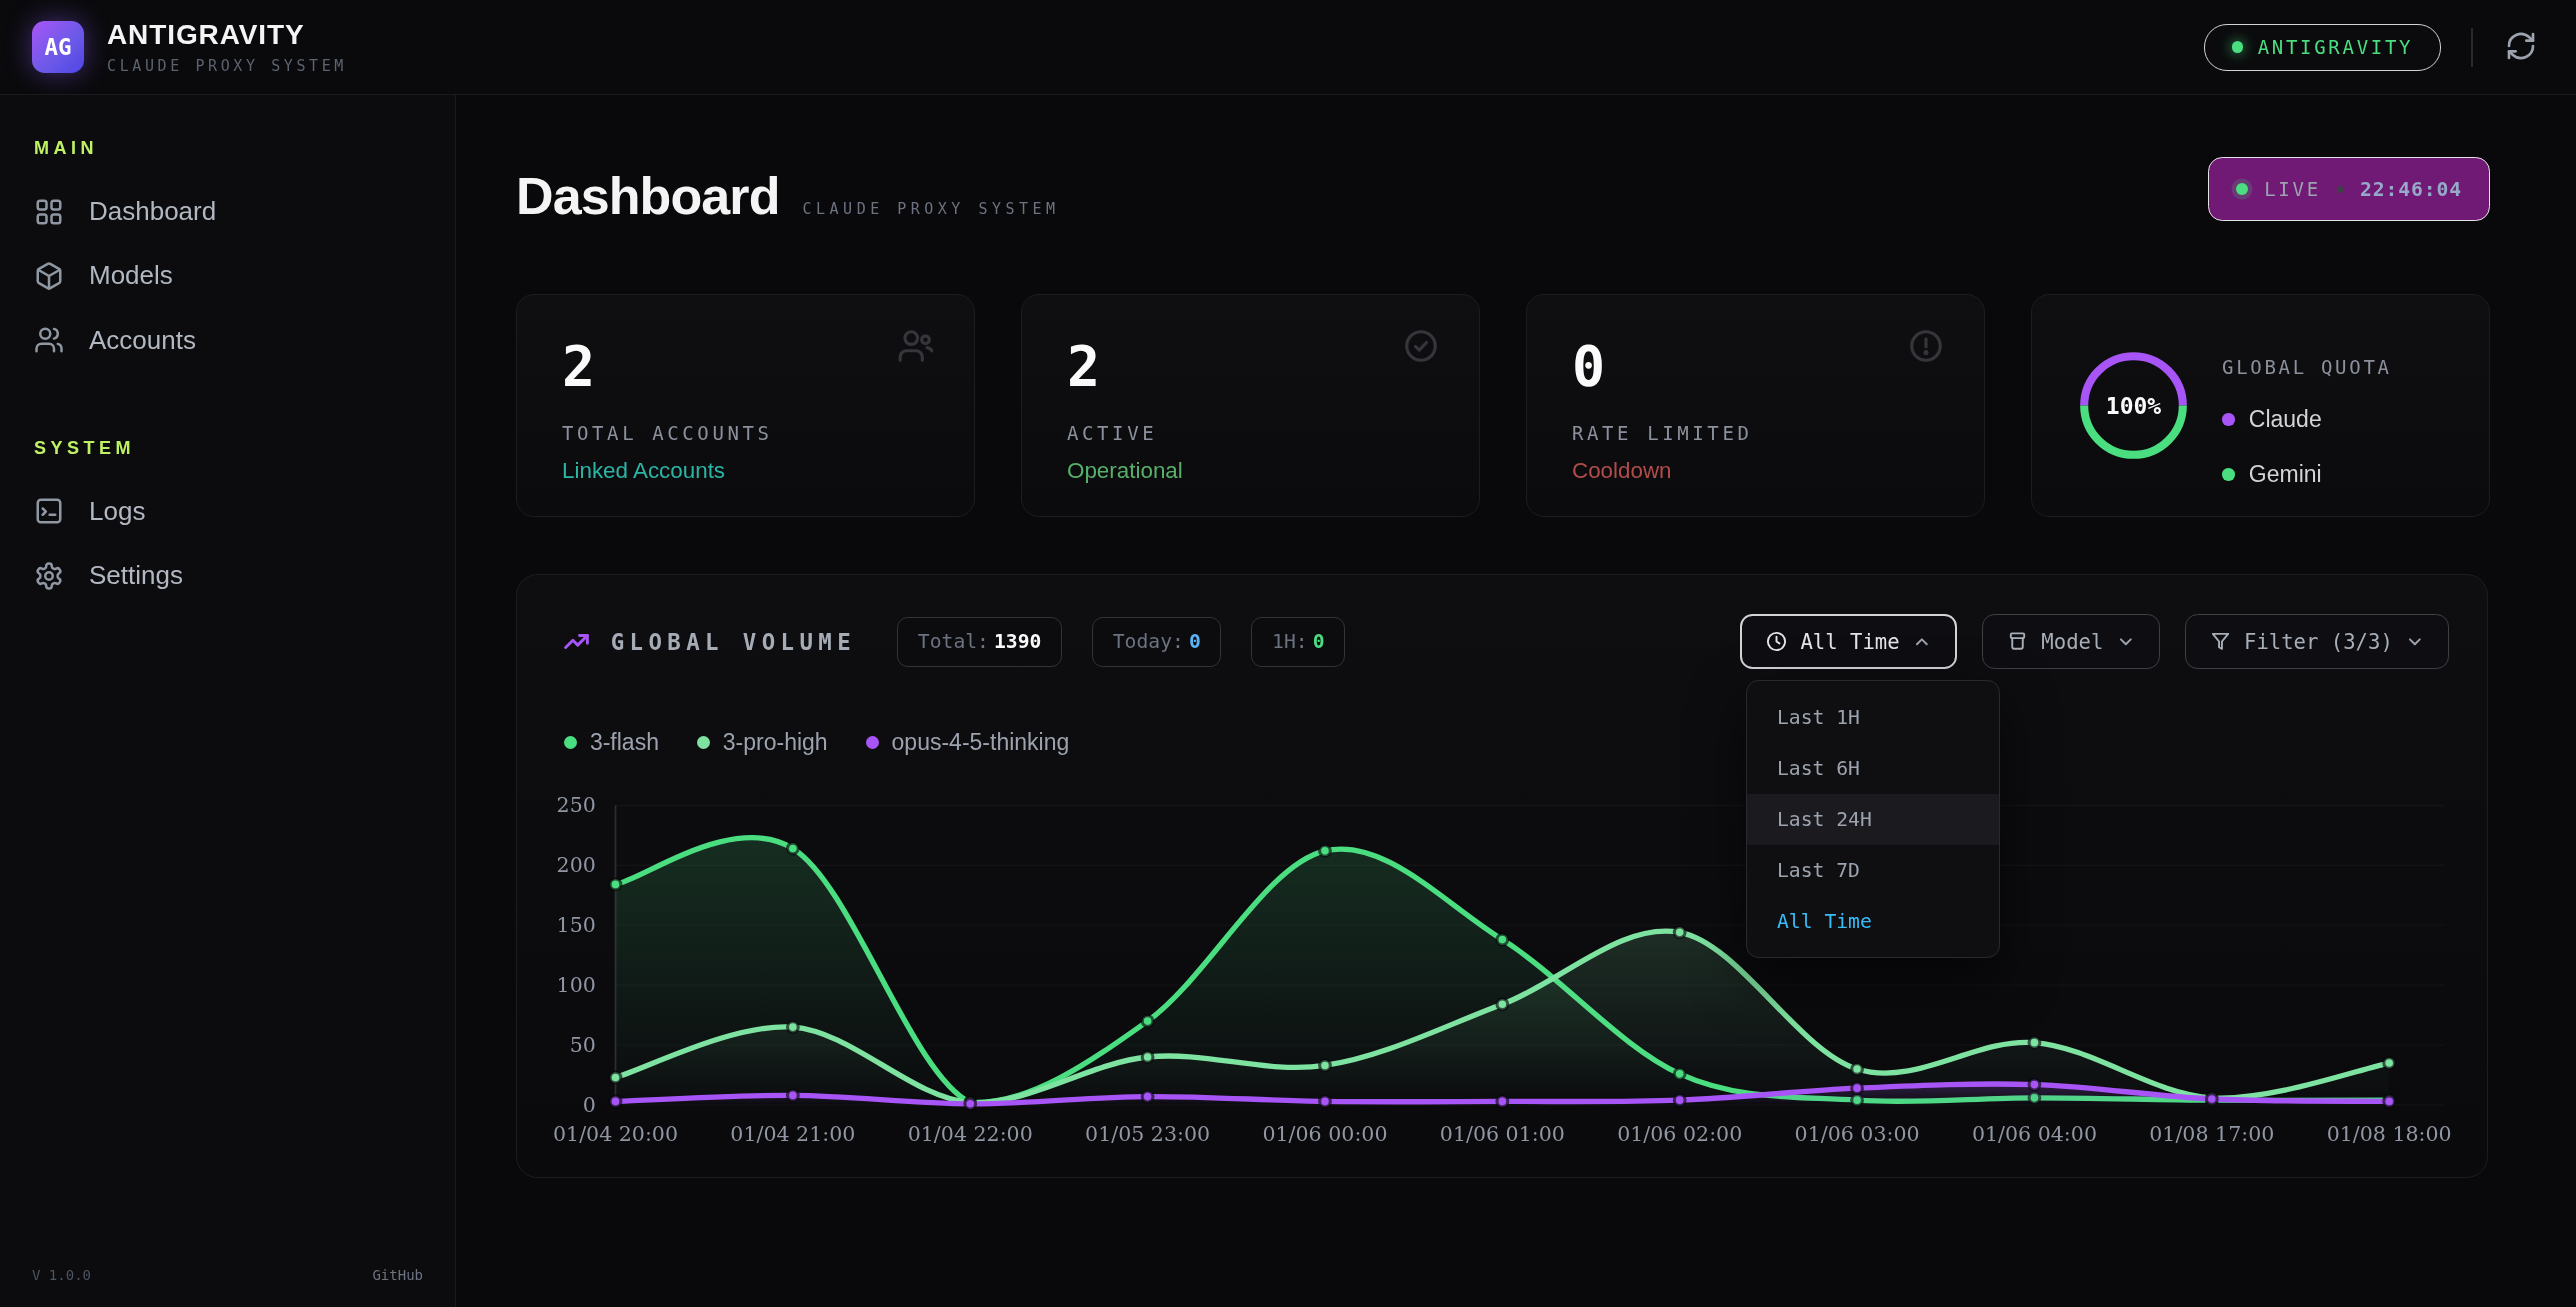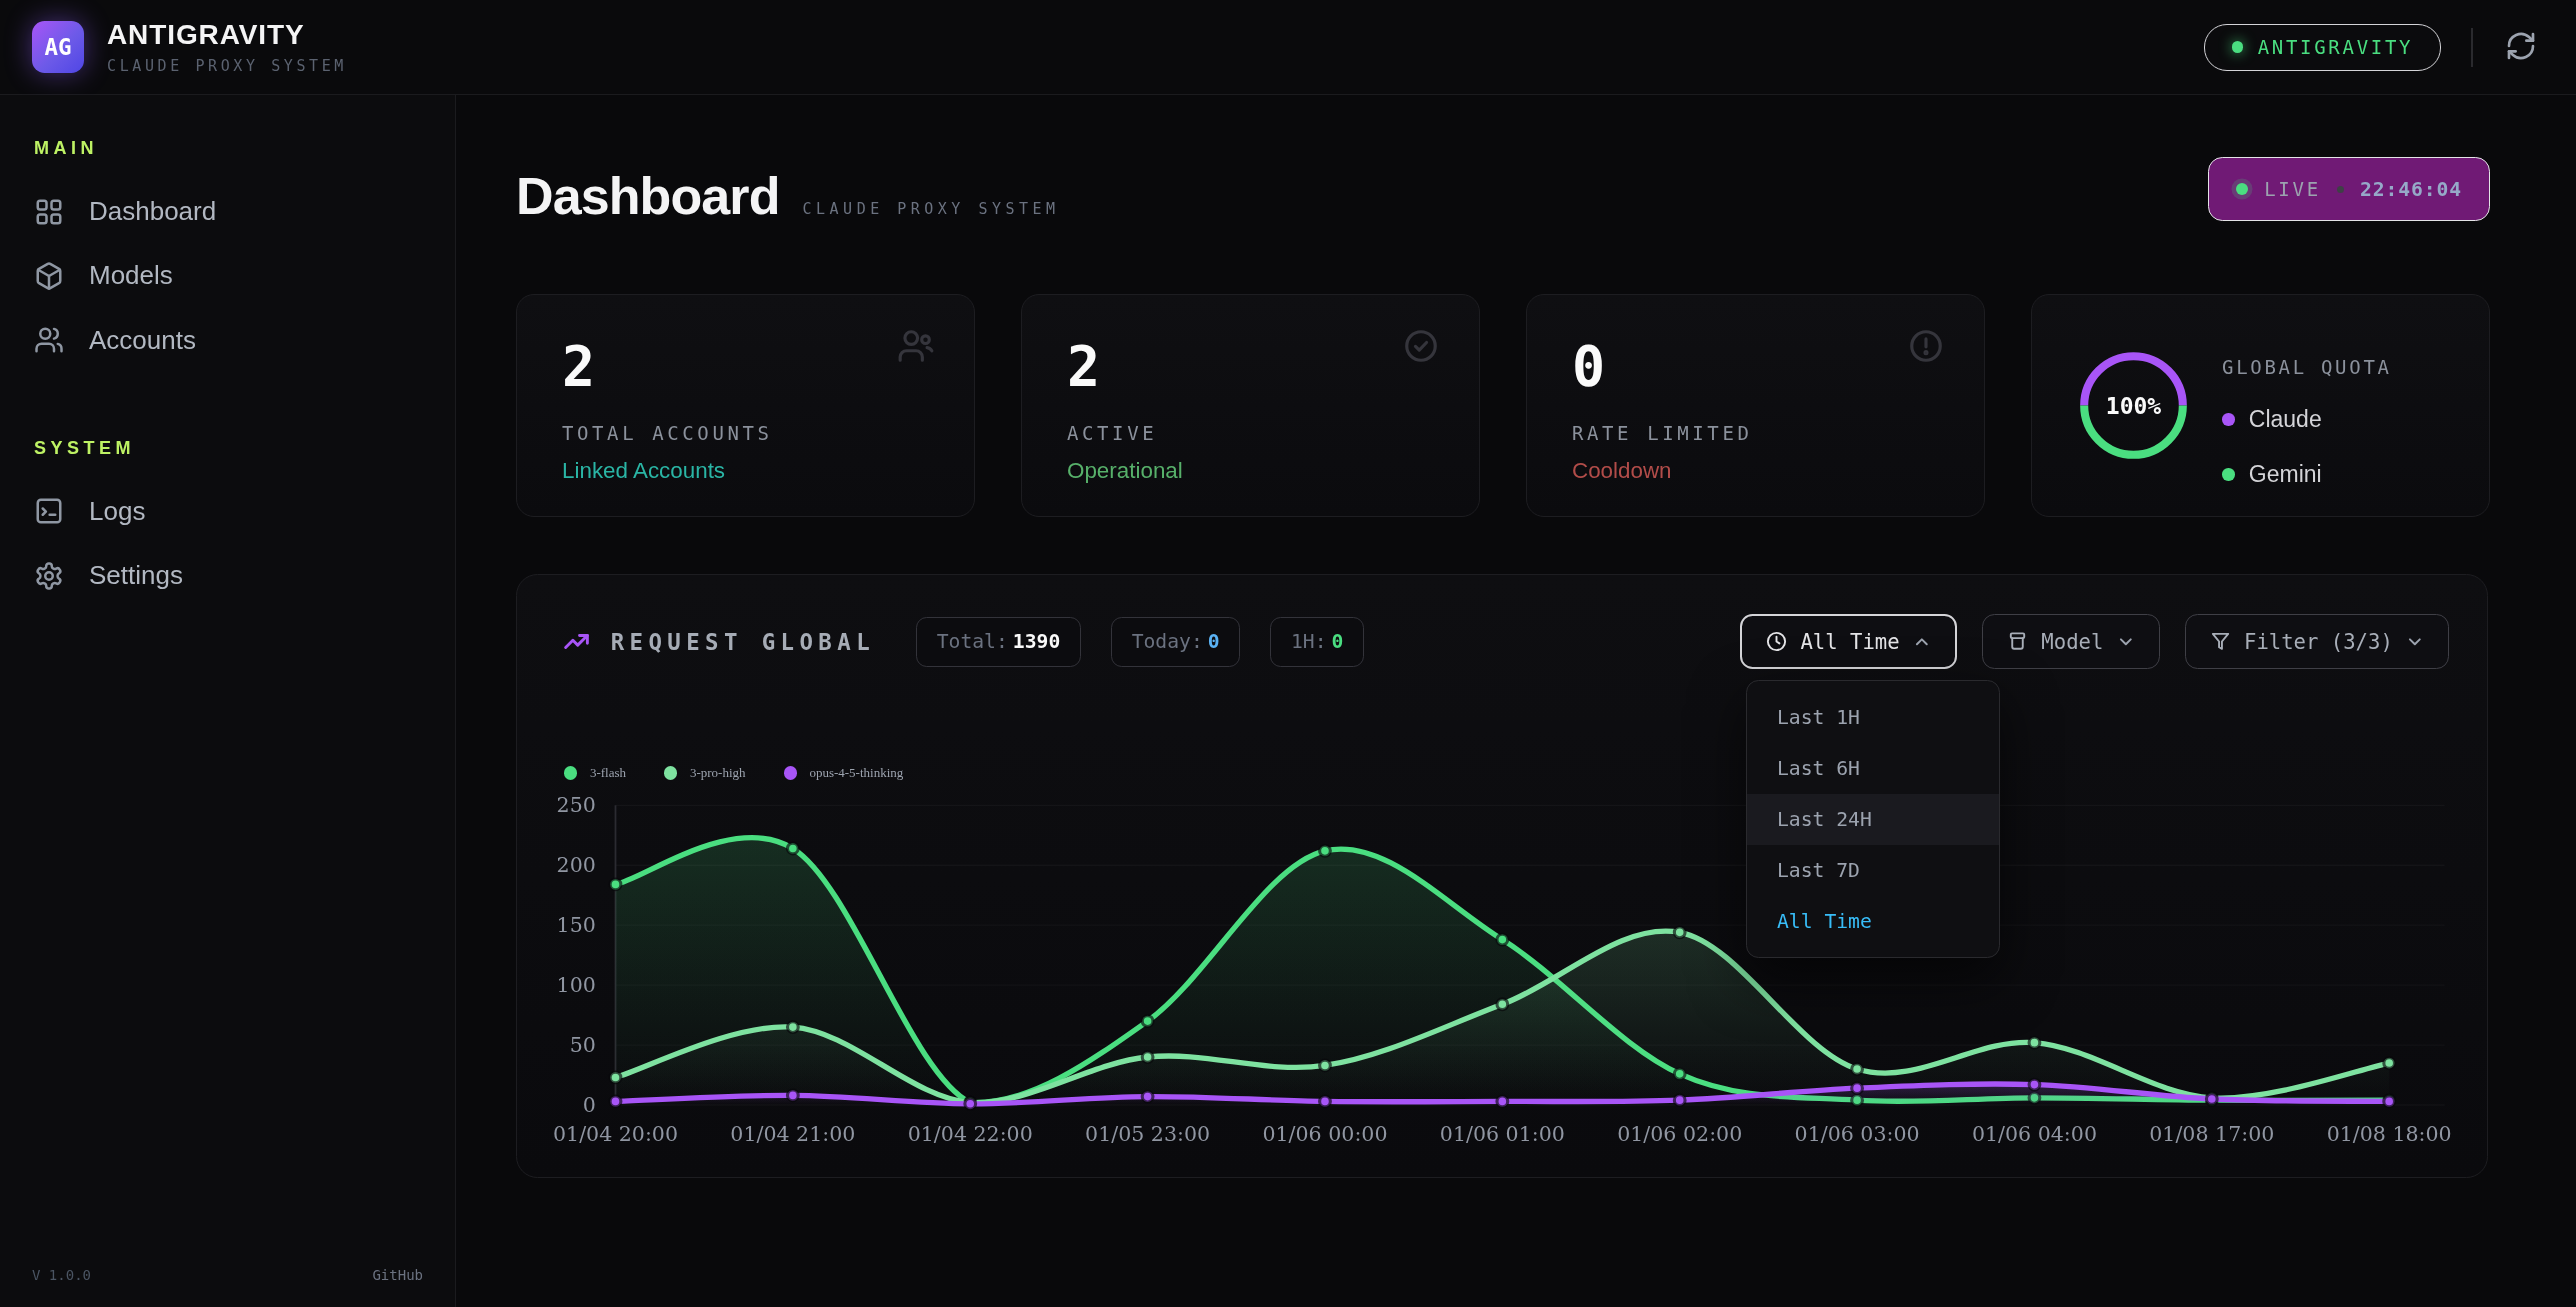--- a/index.html
+++ b/index.html
@@ -72,21 +72,21 @@
   .badge { display:flex; align-items:center; gap:5px; height:50px; padding:0 19.7px; border:1.8px solid #33333a; border-radius:10.7px; background:#0c0c0f; font-family:"DejaVu Sans Mono",monospace; font-size:19.7px; margin-right:30px; }
   .badge .b-label { color:#6b7280; }
   .badge .b-value { font-weight:bold; }
   .btn-group { margin-left:auto; display:flex; gap:25px; }
   .dd-btn { display:flex; align-items:center; gap:12.5px; height:55px; padding:0 23px; border-radius:12.5px; background:#0e0e12; font-family:"DejaVu Sans Mono",monospace; font-size:20.6px; color:#a8aeb8; border:1.8px solid #3f3f46; cursor:pointer; }
   .dd-btn.active { border:2.7px solid #d4d4d8; color:#e4e4e7; }
   .dd-btn svg { width:23px; height:23px; }
   .dd-btn .chev { width:19.7px; height:19.7px; color:#9ca3af; }
 
   .chart-legend { position:absolute; left:47px; top:154px; display:flex; gap:38px; align-items:center; }
-  .legend-item { display:flex; align-items:center; gap:12.5px; font-family:Liberation Serif, serif; font-size:13px; color:#9ca3af;margin-top:36px; }
+  .legend-item { display:flex; align-items:center; gap:12.5px; font-family:Liberation Sans, sans-serif; font-size:23px; color:#9ca3af; }
   .legend-item .dot { width:13.4px; height:13.4px; }
 
   #chart-area { position:absolute; left:18px; top:206px; width:1932px; height:385px; }
 
   .menu { position:absolute; left:1229px; top:105px; width:254px; background:#0f0f12; border:1.8px solid #2a2a2e; border-radius:12.5px; box-shadow:0 21.5px 54px rgba(0,0,0,.6); padding:10.7px 0; z-index:9; }
   .menu-item { height:51px; display:flex; align-items:center; padding:0 30px; font-family:"DejaVu Sans Mono",monospace; font-size:19.7px; color:#9ca3af; cursor:pointer; }
   .menu-item.hovered { background:#1a1a1f; }
   .menu-item.selected { color:#38bdf8; }
 </style>
 </head>
@@ -252,21 +252,21 @@
 
     <section class="chart-card">
 
       <div class="chart-header">
         <span class="rv-icon">
           <svg viewBox="0 0 24 24" fill="none" stroke="currentColor" stroke-width="2.4" stroke-linecap="round" stroke-linejoin="round">
               <path d="M3 17l6-6 4 4 8-8"></path>
               <path d="M14.5 7H21v6.5"></path>
             </svg>
         </span>
-        <span class="rv-title">REQUEST GLOBAL</span>
+        <span class="rv-title">GLOBAL VOLUME</span>
 
         <span class="badge">
           <span class="b-label">Total:</span>
           <span class="b-value" style="color: rgb(250, 250, 250);">1390</span>
         </span>
         <span class="badge">
           <span class="b-label">Today:</span>
           <span class="b-value" style="color: rgb(91, 179, 245);">0</span>
         </span>
         <span class="badge">

